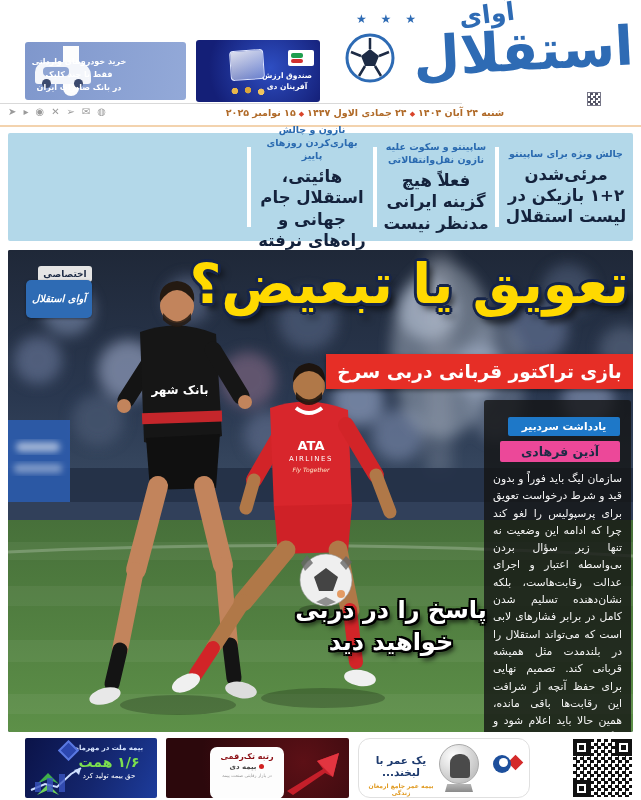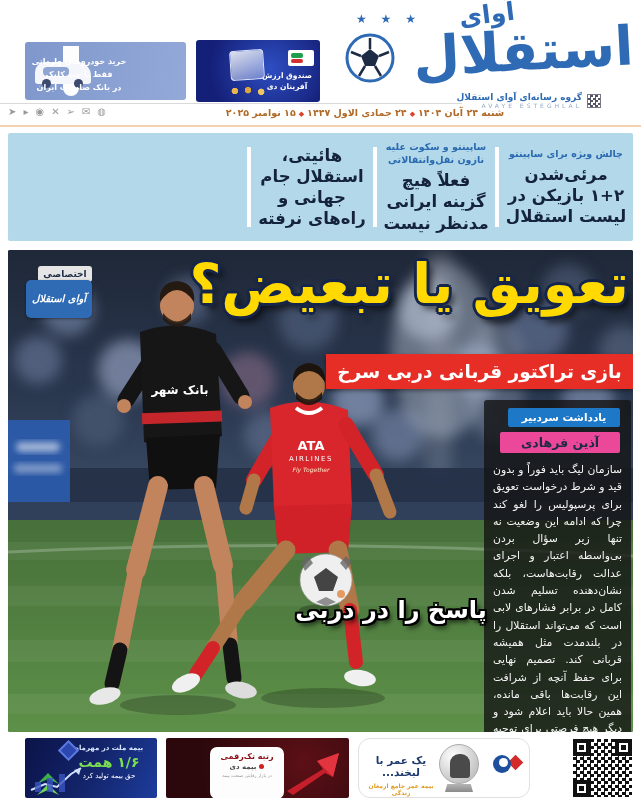--- a/index.html
+++ b/index.html
@@ -53,21 +53,21 @@
   
   #photo { left:8px; top:250px; width:625px; height:482px; background:#243048; overflow:hidden; border-radius:2px; }
   #scene { position:absolute; inset:0; width:100%; height:100%; }
   #badge { left:18px; top:16px; width:70px; height:56px; }
   .badge-tab { position:absolute; left:12px; top:0; width:54px; height:16px; background:#e5e5e5; border-radius:3px; font-size:9px; font-weight:800; color:#1d2b45; text-align:center; line-height:16px; }
   .badge-logo { position:absolute; left:0; top:14px; width:66px; height:38px; background:#2e6bb4; border-radius:5px; color:#fff; font-size:10px; font-weight:bold; font-style:italic; text-align:center; line-height:38px; box-shadow:0 1px 3px rgba(0,0,0,.4); }
   #main-headline { right:4px; top:2px; font-size:55px; font-weight:900; color:#ffd900; white-space:nowrap; cursor:pointer;
     text-shadow:-3px 0 #16254a,3px 0 #16254a,0 -3px #16254a,0 3px #16254a,-2px -2px #16254a,2px 2px #16254a,-2px 2px #16254a,2px -2px #16254a,5px 6px 7px rgba(0,0,0,.65); }
   #sub-bar { right:0; top:104px; width:307px; height:35px; background:#e62e26; box-shadow:0 2px 4px rgba(0,0,0,.4); cursor:pointer;
     color:#fff; font-size:18.5px; font-weight:900; text-align:center; line-height:35px; }
-  #edcol { right:2px; top:150px; width:147px; height:340px; background:rgba(20,20,20,.8); border-radius:3px; padding:8px 9px; }
+  #edcol { right:2px; top:150px; width:147px; height:340px; background:rgba(20,20,20,.8); border-radius:3px; padding:17px 9px; }
   .pill-blue { width:112px; height:19px; background:#1e78c8; border-radius:2px; color:#fff; font-size:10.5px; font-weight:bold; text-align:center; line-height:19px; margin:0 2px 5px auto; }
   .pill-yellow { width:120px; height:21px; background:#ec4899; border-radius:2px; color:#1d2b45; font-size:12.5px; font-weight:900; text-align:center; line-height:21px; margin:0 2px 8px auto; }
   #ed-body { font-size:10.8px; line-height:17.3px; color:#f5f5f5; text-align:justify; }
   #caption { left:283px; top:344px; width:200px; text-align:center; color:#fff; font-size:24px; font-weight:900; line-height:32px;
     text-shadow:-2px 0 #000,2px 0 #000,0 -2px #000,0 2px #000,-2px -2px #000,2px 2px #000,-2px 2px #000,2px -2px #000,3px 4px 5px rgba(0,0,0,.8); }
 
   
   #ad-mellat { left:25px; top:738px; width:132px; height:60px; background:linear-gradient(115deg,#0b1348,#14266e 55%,#1d3c9c); border-radius:2px; overflow:hidden; }
   .mellat-txt { position:absolute; right:4px; top:6px; width:88px; text-align:center; }
   .mellat-k { font-size:7px; color:#d8e6ff; font-weight:bold; }
@@ -106,24 +106,20 @@
   <div class="mh-top">آوای</div>
   <div class="mh-main">استقلال</div>
   <div class="mh-stars">★ ★ ★</div>
   <svg class="mh-ball" width="52" height="52" viewBox="0 0 52 52">
     <circle cx="26" cy="26" r="23" fill="#fff" stroke="#2e6bb4" stroke-width="3"></circle>
     <polygon points="26,17 17,24 21,34 31,34 35,24" fill="#1d2b45"></polygon>
     <path d="M26,17 L26,6 M17,24 L7,20 M35,24 L45,20 M21,34 L15,44 M31,34 L37,44" stroke="#1d2b45" stroke-width="2.5" fill="none"></path>
   </svg>
   <div class="mh-group">
     <div class="mh-qrmini"></div>
-    <div>
-      <div class="mh-group-txt">گروه رسانه‌ای آوای استقلال</div>
-      <div class="mh-latin">AVAYE ESTEGHLAL</div>
-    </div>
   </div>
 </div>
 
 <div class="abs" id="ad-saderat">
   <div class="saderat-flag"></div>
   <div class="saderat-car"></div>
   <div class="saderat-txt">
     <span>خرید خودروهای وارداتی فقط با چند کلیک</span><br>
     <span>در بانک صادرات ایران</span>
   </div>
@@ -155,20 +151,21 @@
     <div class="kicker">چالش ویژه برای ساپینتو</div>
     <div class="strip-title">مرئی‌شدن ۲+۱ بازیکن در لیست استقلال</div>
   </div>
   <div class="strip-sep"></div>
   <div class="strip-col col-1">
     <div class="kicker">ساپینتو و سکوت علیه نازون نقل‌وانتقالاتی</div>
     <div class="strip-title">فعلاً هیچ گزینه ایرانی مدنظر نیست</div>
   </div>
   <div class="strip-sep"></div>
   <div class="strip-col col-2">
+    <div class="kicker">نازون و چالش بهاری‌کردن روزهای پاییز</div>
     <div class="strip-title">هائیتی، استقلال جام جهانی و راه‌های نرفته</div>
   </div>
   <div class="strip-sep"></div>
 </div>
 
 <div class="abs" id="photo">
   <svg id="scene" viewBox="0 0 625 482" preserveAspectRatio="none">
     <defs>
       <linearGradient id="sky" x1="0" y1="0" x2="0" y2="1">
         <stop offset="0" stop-color="#1f2838"></stop>
@@ -285,20 +282,21 @@
   </div>
   <div class="abs" id="main-headline">تعویق یا تبعیض؟</div>
   <div class="abs" id="sub-bar">بازی تراکتور قربانی دربی سرخ</div>
   <div class="abs" id="edcol">
     <div class="pill-blue">یادداشت سردبیر</div>
     <div class="pill-yellow">آذین فرهادی</div>
     <div id="ed-body">سازمان لیگ باید فوراً و بدون قید و شرط درخواست تعویق برای پرسپولیس را لغو کند چرا که ادامه این وضعیت نه تنها زیر سؤال بردن بی‌واسطه اعتبار و اجرای عدالت رقابت‌هاست، بلکه نشان‌دهنده تسلیم شدن کامل در برابر فشارهای لابی است که می‌تواند استقلال را در بلندمدت مثل همیشه قربانی کند. تصمیم نهایی برای حفظ آنچه از شرافت این رقابت‌ها باقی مانده، همین حالا باید اعلام شود و دیگر هیچ فرصتی برای توجیه باقی نیست.</div>
   </div>
   <div class="abs" id="caption">
     <div>پاسخ را در دربی</div>
+    <div>خواهید دید</div>
   </div>
 </div>
 
 <div class="abs" id="ad-mellat">
   <div class="mellat-txt">
     <div class="mellat-k">بیمه ملت در مهرماه</div>
     <div class="mellat-a">۱/۶ همت</div>
     <div class="mellat-s">حق بیمه تولید کرد</div>
   </div>
   <div class="mellat-cube"></div>

